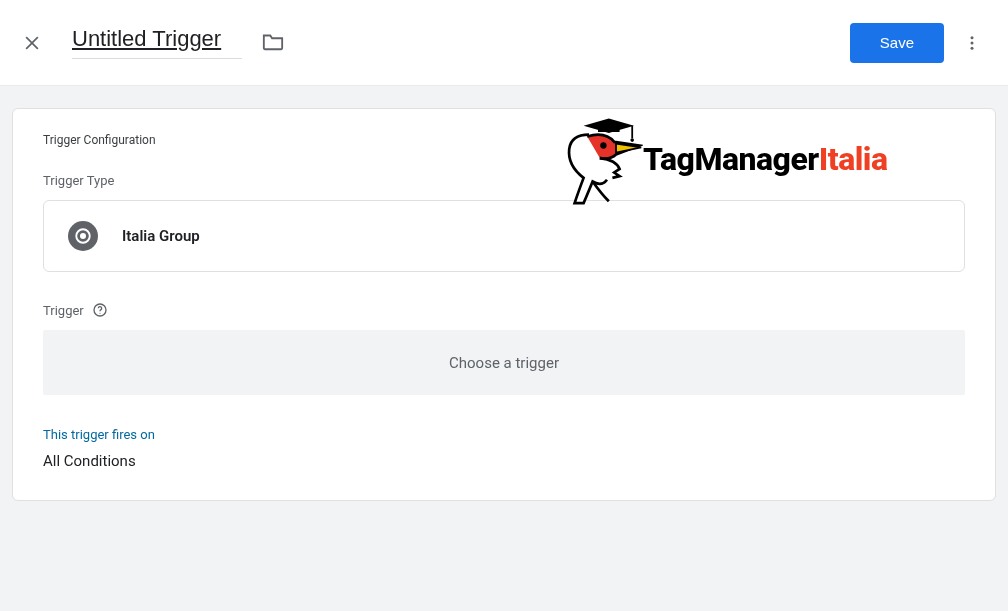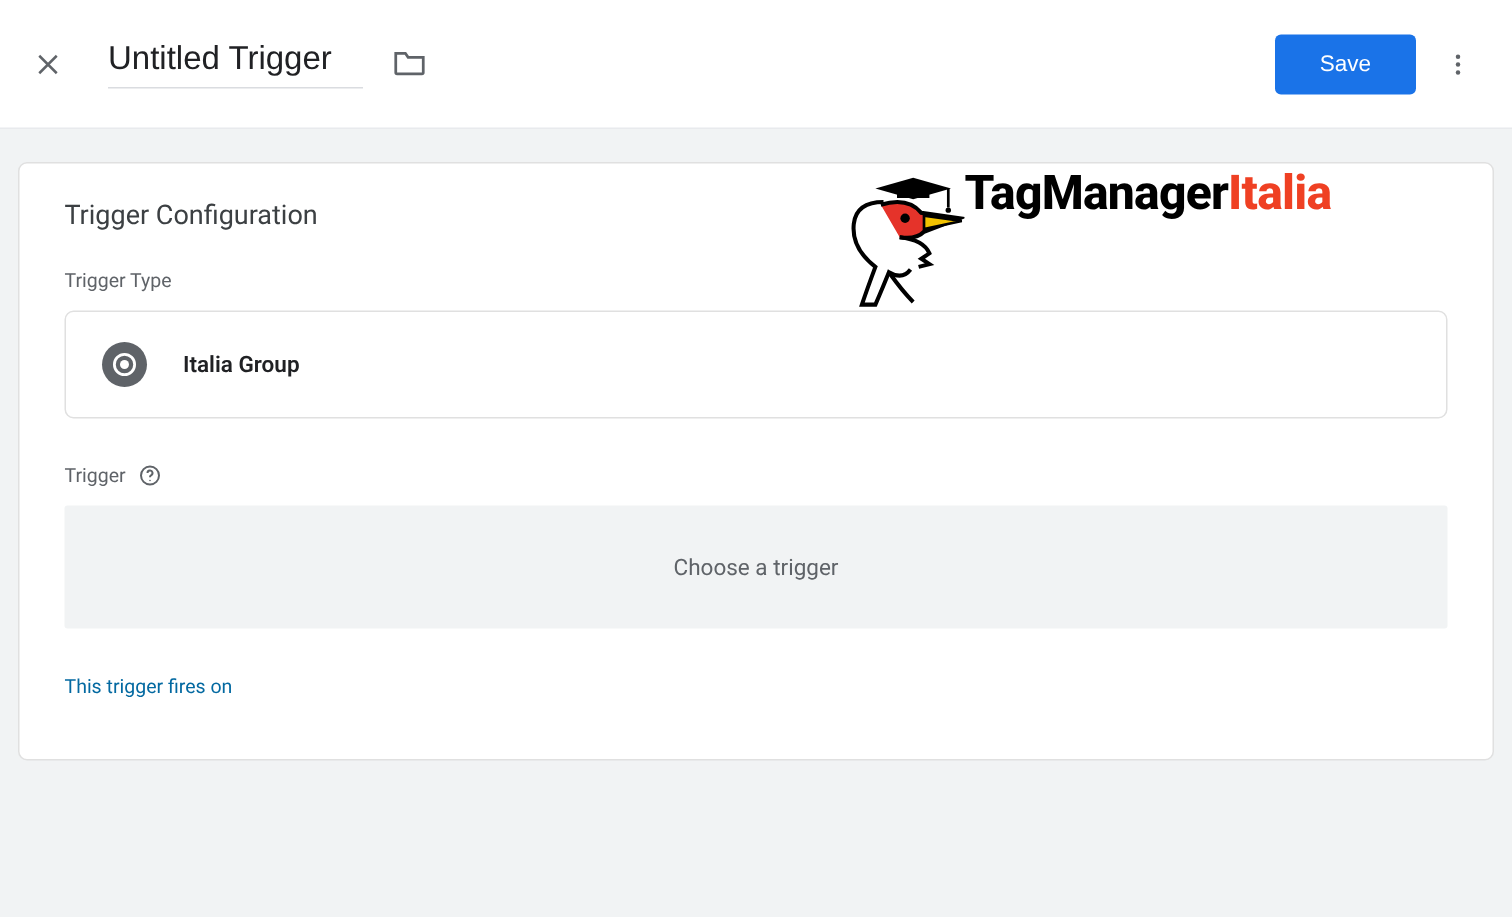--- a/index.html
+++ b/index.html
@@ -13,55 +13,55 @@
   .folder-icon { color: #5f6368; }
   .folder-icon svg { width: 22px; height: 20px; }
   .spacer { flex: 1; }
   .save-btn { background: #1a73e8; color: #fff; border: none; border-radius: 4px; padding: 0 30px; height: 40px; font-size: 15px; font-weight: 500; cursor: pointer; }
   .more-btn { width: 36px; height: 36px; border-radius: 50%; display: flex; align-items: center; justify-content: center; cursor: pointer; color: #5f6368; margin-left: 10px; }
   .more-btn svg { width: 18px; height: 18px; }
 
   .workspace { background: #f1f3f4; padding: 22px 12px; height: calc(100% - 86px); }
   .card { background: #fff; border: 1px solid #e0e0e0; border-radius: 6px; padding: 24px 30px 30px 30px; position: relative; }
 
-  .card-title { font-size: 18px; color: #3c4043; margin-bottom: 26px; }
+  .card-title { font-size: 12px; color: #3c4043; margin-bottom: 26px; }
   .section-label { font-size: 13px; color: #5f6368; margin-bottom: 12px; display:flex; align-items:center; gap:8px;margin-top:18px; }
 
   .type-box { border: 1px solid #e0e0e0; border-radius: 6px; padding: 20px 24px; display: flex; align-items: center; gap: 24px; margin-bottom: 30px; }
   .type-icon { width: 30px; height: 30px; border-radius: 50%; background: #5f6368; display:flex; align-items:center; justify-content:center; }
   .type-icon svg { width:18px; height:18px; }
   .type-name { font-size: 15px; font-weight: 600; color: #202124; }
 
   .help-icon svg { width:16px; height:16px; }
   .help-icon { color:#5f6368; display:inline-flex; }
 
-  .choose-box { background: #f1f3f4; border-radius: 2px; height: 82px; display:flex; align-items:center; justify-content:center; color:#5f6368; font-size:15px; cursor:pointer; margin-bottom: 32px; }
+  .choose-box { background: #f1f3f4; border-radius: 2px; height: 65px; display:flex; align-items:center; justify-content:center; color:#5f6368; font-size:15px; cursor:pointer; margin-bottom: 32px; }
 
   .fires-label { font-size: 13px; color:#0369a1; margin-bottom: 10px; }
   .fires-value { font-size: 15px; color:#202124; }
 
   
-  .watermark { position:absolute; top: 0px; left: 540px; display:flex; pointer-events:none; }
+  .watermark { position:absolute; top: 0px; left: 540px; display:flex; align-items:center; pointer-events:none; }
   .wm-text { font-size: 32px; font-weight: 800; letter-spacing: -0.5px; }
   .wm-text .black { color:#000; }
   .wm-text .accent { color:#ef4023; }
   .bird-svg { width: 90px; height: 100px; }
 </style>
 </head>
 <body>
 
 <div class="topbar">
   <div class="close-btn">
     <svg viewBox="0 0 24 24" fill="none" stroke="currentColor" stroke-width="2">
         <line x1="5" y1="5" x2="19" y2="19"></line>
         <line x1="19" y1="5" x2="5" y2="19"></line>
       </svg>
   </div>
   <div class="title-wrap">
-    <input class="title-input" style="width: 170px;" value="Untitled Trigger">
+    <input class="title-input" style="width: 170px; text-decoration: underline;" value="Untitled Trigger">
     <span class="folder-icon">
       <svg viewBox="0 0 24 20" fill="none" stroke="currentColor" stroke-width="2">
           <path d="M2 4 h7 l2 3 h11 v11 a1 1 0 0 1 -1 1 H3 a1 1 0 0 1 -1 -1 Z"></path>
         </svg>
     </span>
   </div>
   <div class="spacer"></div>
   <button class="save-btn">Save</button>
   <div class="more-btn">
     <svg viewBox="0 0 24 24" fill="currentColor">
@@ -112,14 +112,15 @@
         <svg viewBox="0 0 24 24" fill="none" stroke="currentColor" stroke-width="2">
             <circle cx="12" cy="12" r="9"></circle>
             <path d="M9.5 9.5 a2.5 2.5 0 1 1 3.5 2.3 c-1 .5 -1 1.2 -1 2"></path>
             <circle cx="12" cy="17" r="0.8" fill="currentColor" stroke="none"></circle>
           </svg>
       </span>
     </div>
     <div class="choose-box">Choose a trigger</div>
 
     <div class="fires-label">This trigger fires on</div>
+    <div class="fires-value">All Conditions</div>
   </div>
 </div>
 
 </body></html>

